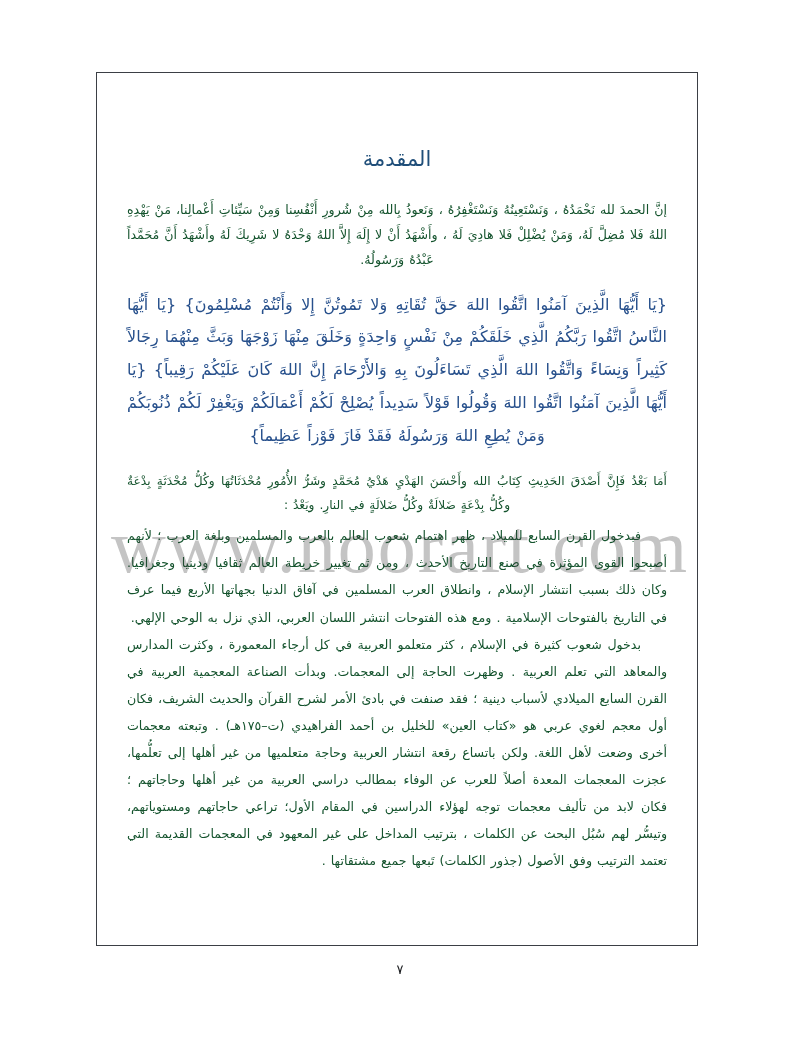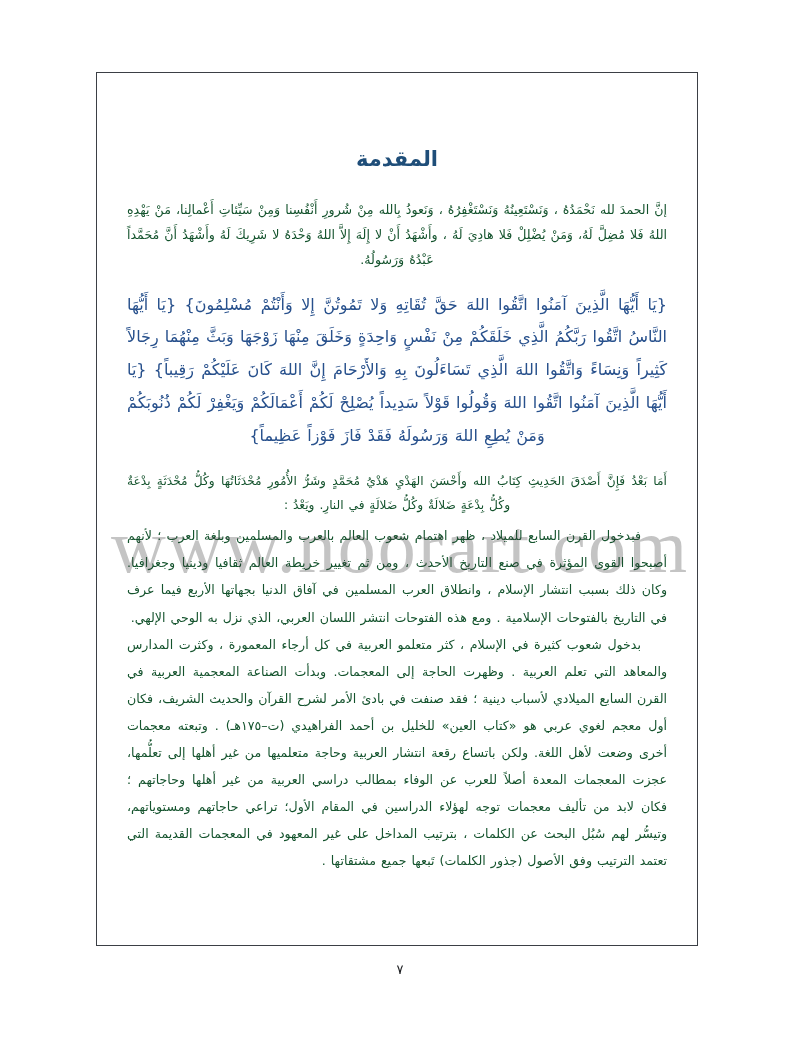--- a/index.html
+++ b/index.html
@@ -36,21 +36,21 @@
     bottom: 0;
     padding: 0 26px;
     box-sizing: border-box;
   }
 
   
   #doc-title {
     text-align: center;
     color: #1f4e79;
     font-size: 21px;
-    font-weight: 700;
+    font-weight: 400;
     letter-spacing: 3px;
     margin: 0;
     padding-top: 74px;
     padding-bottom: 6px;
     font-family: "DejaVu Sans", "Liberation Sans", sans-serif;
   }
 
   
   .para {
     direction: rtl;

